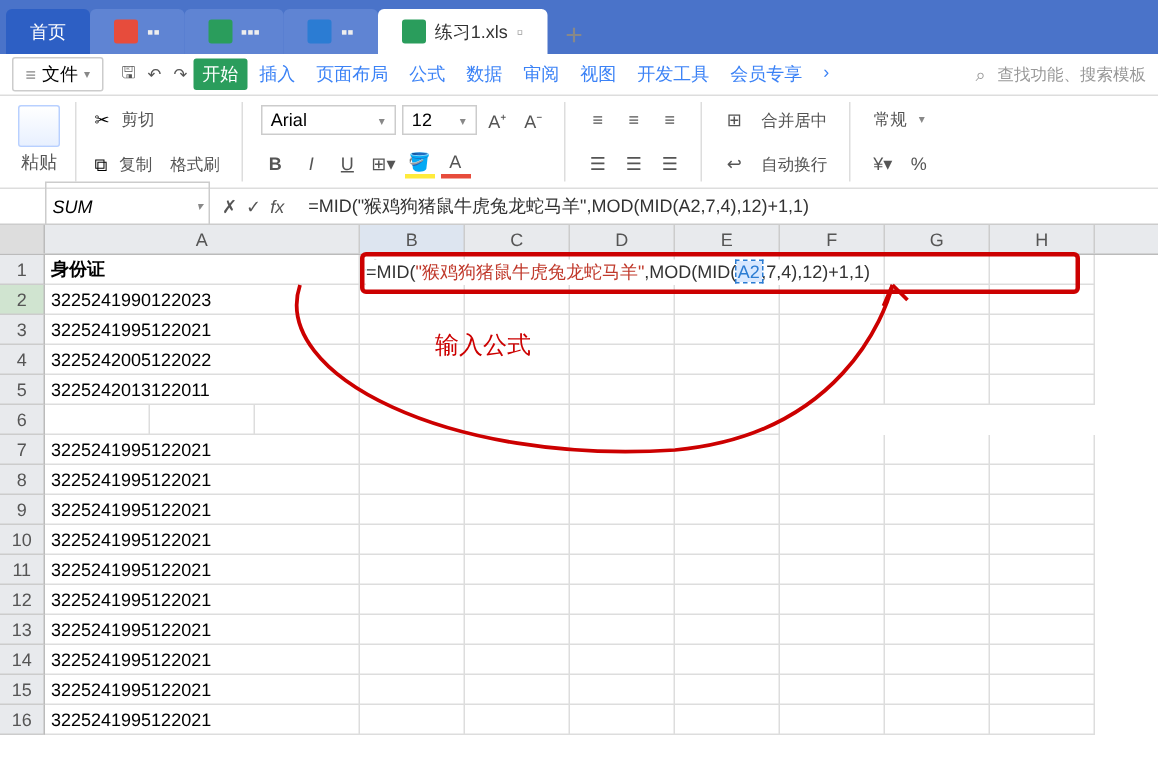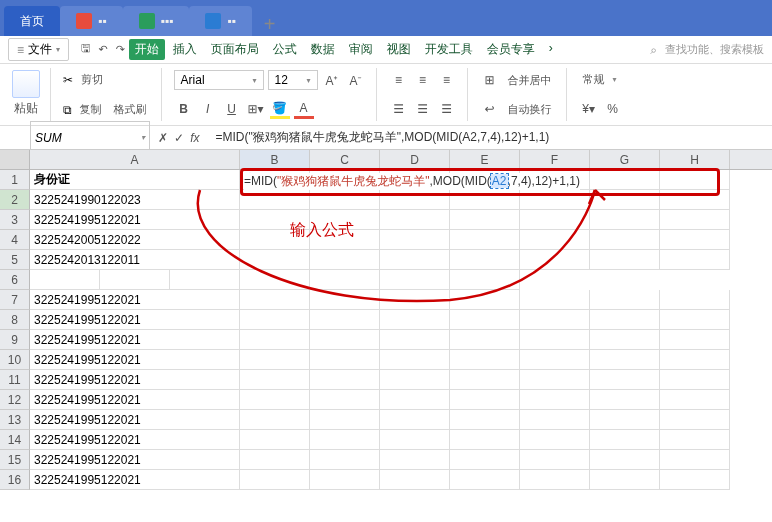--- a/index.html
+++ b/index.html
@@ -12,39 +12,39 @@
 .top-tab.active { background: #fff; color: #333; }
 .tab-icon { width: 16px; height: 16px; display: inline-block; }
 .tab-icon.green { background: #2a9d5c; border-radius: 2px; }
 .tab-icon.wps { background: #e74c3c; border-radius: 2px; }
 .tab-icon.word { background: #2b7cd3; border-radius: 2px; }
 .tab-plus { color: #888; font-size: 20px; padding: 0 12px; margin-top: 4px; cursor: pointer; }
 
 .menu-row { height: 28px; display: flex; align-items: center; border-bottom: 1px solid #ddd; padding: 0 8px; }
 .file-menu { display: flex; align-items: center; gap: 4px; padding: 2px 8px; border: 1px solid #ccc; border-radius: 2px; cursor: pointer; margin-right: 8px; }
 .menu-items { display: flex; gap: 2px; }
-.menu-item { padding: 2px 6px; cursor: pointer; color: #14532d; }
+.menu-item { padding: 2px 6px; cursor: pointer; color: #3b82f6; }
 .menu-item.active { background: #2a9d5c; color: #fff; border-radius: 2px; }
 .menu-right { margin-left: auto; display: flex; align-items: center; gap: 8px; color: #999; }
 .search-ph { font-size: 11px; }
 
 .toolbar { height: 62px; display: flex; border-bottom: 1px solid #ddd; padding: 4px 8px; gap: 8px; }
 .tb-group { display: flex; flex-direction: column; justify-content: space-between; padding: 2px 4px; }
 .tb-group.sep { border-right: 1px solid #ddd; padding-right: 10px; }
 .paste-btn { display: flex; flex-direction: column; align-items: center; gap: 2px; cursor: pointer; color: #555; }
 .clip-icon { width: 28px; height: 28px; background: linear-gradient(#fff,#e8f0ff); border: 1px solid #b8d0ff; border-radius: 2px; }
 .tb-row { display: flex; align-items: center; gap: 4px; }
 .tb-btn { padding: 2px 4px; cursor: pointer; color: #555; font-size: 11px; display: flex; align-items: center; gap: 2px; }
 .font-sel { border: 1px solid #ccc; padding: 2px 6px; width: 90px; height: 20px; display: flex; align-items: center; justify-content: space-between; }
 .size-sel { border: 1px solid #ccc; padding: 2px 6px; width: 50px; height: 20px; display: flex; align-items: center; justify-content: space-between; }
 .icon-btn { width: 20px; height: 20px; display: flex; align-items: center; justify-content: center; cursor: pointer; color: #555; }
 .dropdown-arrow { font-size: 8px; color: #888; }
 
 .namebox-row { height: 24px; display: flex; align-items: center; border-bottom: 1px solid #ccc; padding-left: 30px; }
-.namebox { width: 120px; height: 20px; border: 1px solid #ccc; padding: 16px 4px; display: flex; align-items: center; justify-content: space-between; font-style: italic; }
+.namebox { width: 110px; height: 20px; border: 1px solid #ccc; padding: 16px 4px; display: flex; align-items: center; justify-content: space-between; font-style: italic; }
 .fx-btns { display: flex; gap: 6px; margin: 0 8px; }
 .fx-btn { cursor: pointer; color: #555; }
 .fx-label { font-style: italic; color: #555; margin-right: 4px; }
 .formula-input { flex: 1; padding: 0 4px; color: #333; }
 
 .sheet { position: relative; }
 .col-headers { display: flex; height: 20px; background: #e8eaed; border-bottom: 1px solid #bbb; }
 .corner { width: 30px; border-right: 1px solid #bbb; background: #ddd; }
 .col-h { border-right: 1px solid #ccc; display: flex; align-items: center; justify-content: center; color: #555; cursor: pointer; }
 .col-A { width: 210px; }
@@ -79,20 +79,25 @@
       <span>▪▪</span>
     </div>
   <div class="top-tab doc">
       <span class="tab-icon green"></span>
       <span>▪▪▪</span>
     </div>
   <div class="top-tab doc">
       <span class="tab-icon word"></span>
       <span>▪▪</span>
     </div>
+  <div class="top-tab active">
+    <span class="tab-icon green"></span>
+    <span>练习1.xls</span>
+    <span style="color:#999;">▫</span>
+  </div>
   <div class="tab-plus">+</div>
 </div>
 
 <div class="menu-row">
   <div class="file-menu">
     <span style="color:#888">≡</span>
     <span>文件</span>
     <span class="dropdown-arrow">▾</span>
   </div>
   <span class="tb-btn">🖫</span>

